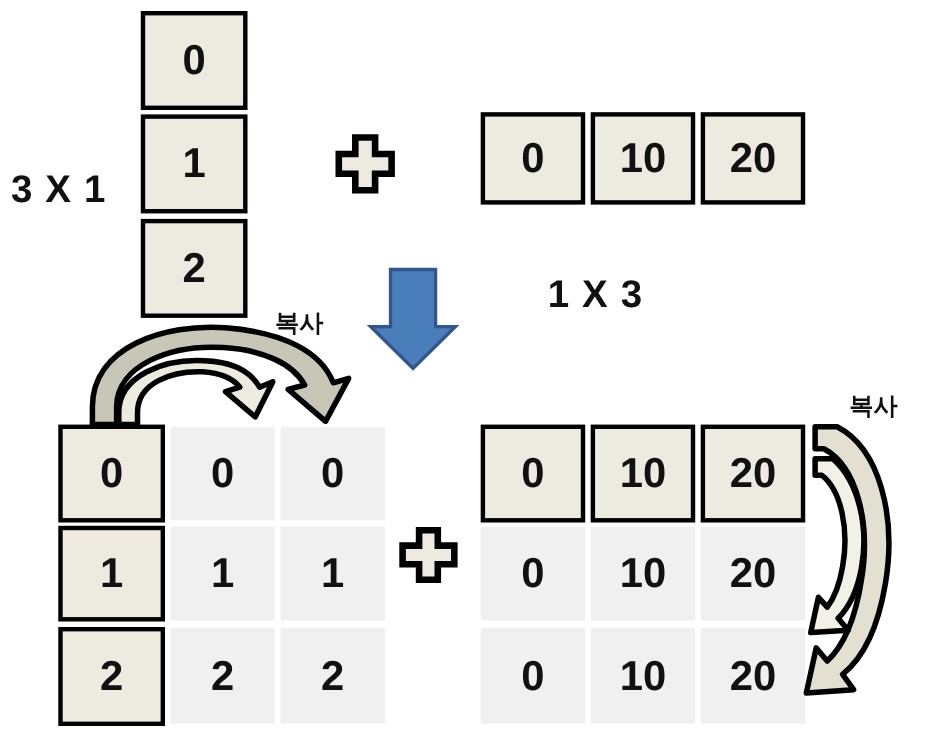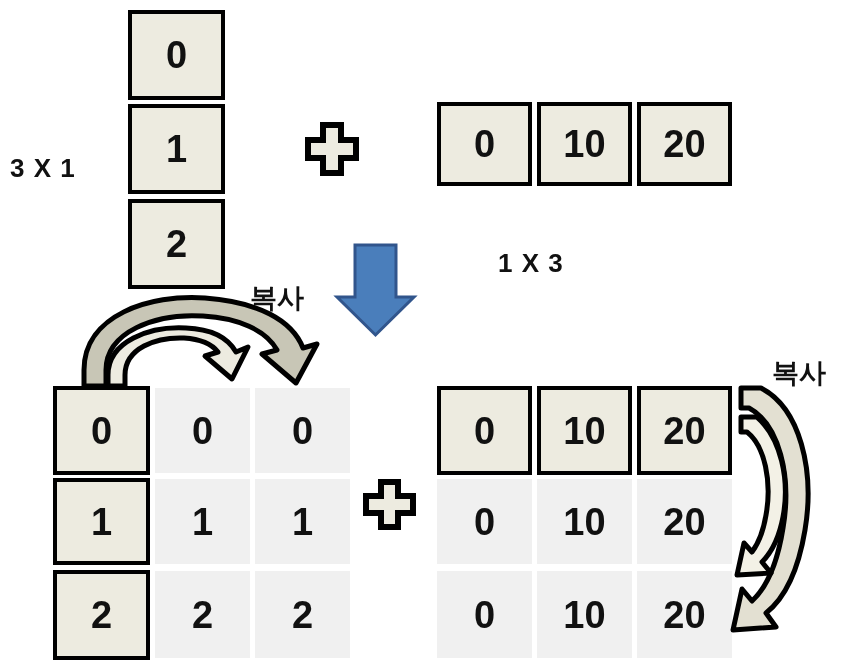--- a/index.html
+++ b/index.html
@@ -43,22 +43,22 @@
   }
 
   
   .label {
     position: absolute;
     font-weight: bold;
     color: #111111;
     white-space: nowrap;
     line-height: 1;
   }
-  .dim-label { font-size: 26px; letter-spacing: 1px; }
-  .copy-label { font-size: 27px; font-family: "DejaVu Sans", sans-serif; }
+  .dim-label { font-size: 35px; letter-spacing: 1px; }
+  .copy-label { font-size: 22px; font-family: "DejaVu Sans", sans-serif; }
 
   
   .overlay {
     position: absolute;
     left: 0; top: 0;
     width: 848px;
     height: 668px;
     pointer-events: none;
   }
 </style>

